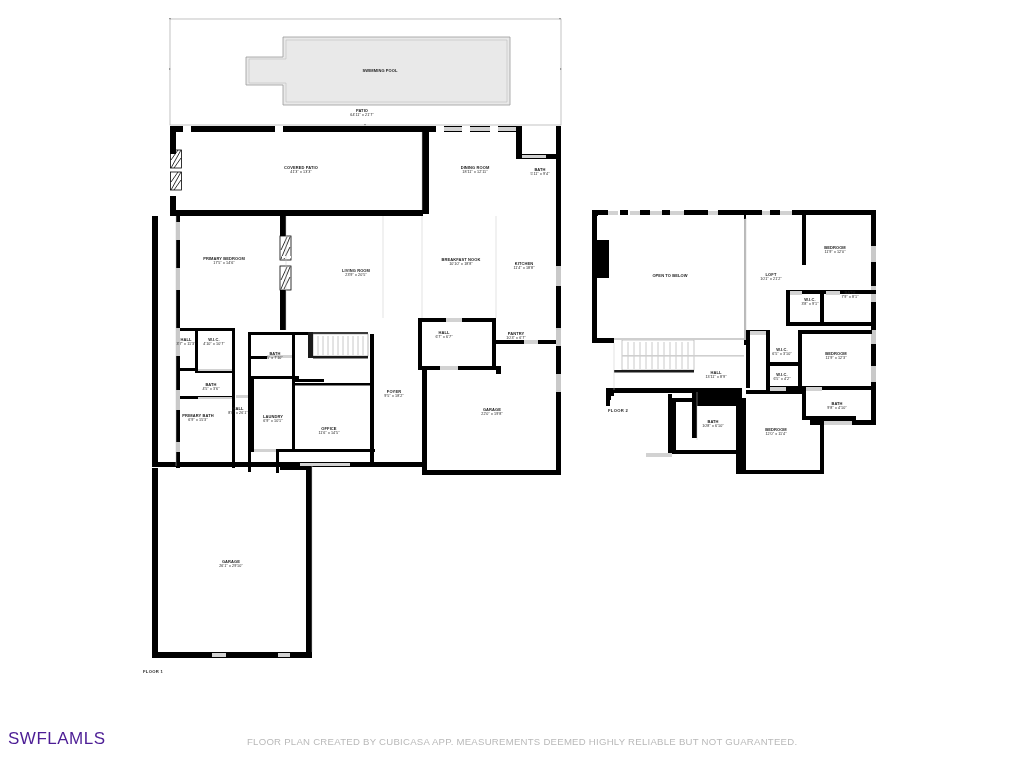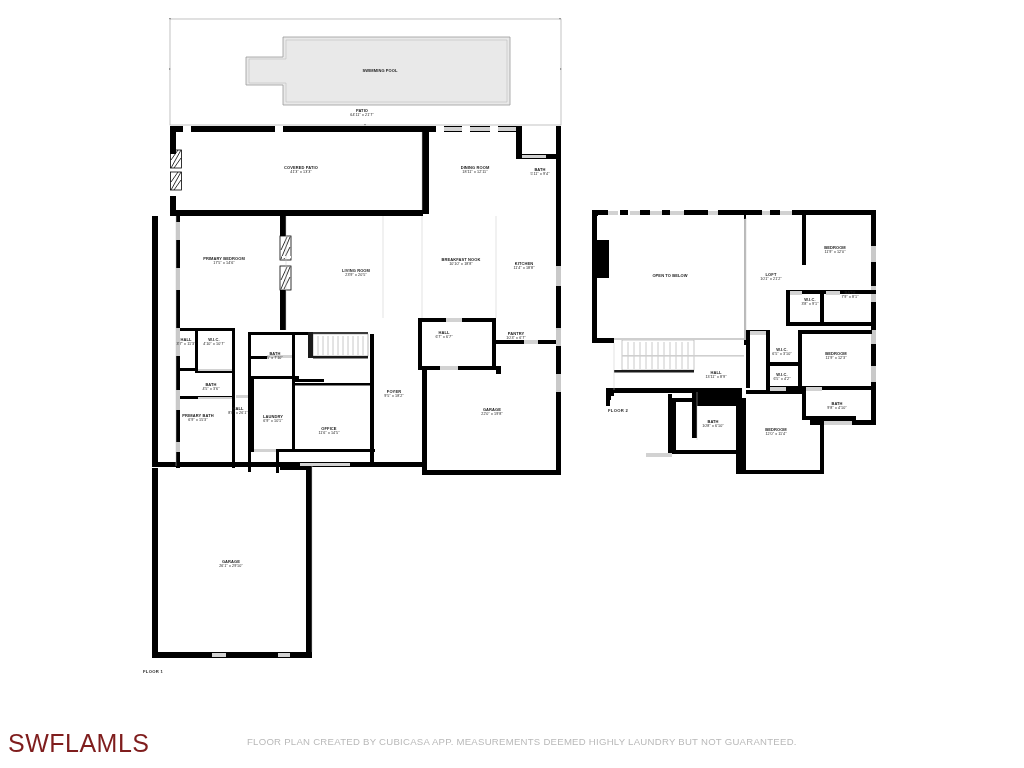--- a/index.html
+++ b/index.html
@@ -6,21 +6,21 @@
   body{width:1024px;height:768px;font-family:"Liberation Sans",sans-serif;position:relative;overflow:hidden;}
   #plan{position:absolute;left:0;top:0;width:1024px;height:768px;}
   .room-label{position:absolute;text-align:center;color:#1a1a1a;line-height:1.25;
     font-family:"Liberation Sans",sans-serif;white-space:nowrap;transform:translate(-50%,-50%);
     letter-spacing:.1px;}
   .room-label .nm{display:block;font-size:4.0px;font-weight:700;}
   .room-label .dm{display:block;font-size:3.7px;font-weight:400;}
   .floor-tag{position:absolute;font-size:4.2px;font-weight:700;color:#2b2b2b;letter-spacing:.3px;}
   .footer-note{position:absolute;font-size:9.6px;color:#b9b9b9;letter-spacing:.25px;
     font-family:"Liberation Sans",sans-serif;}
-  .wm{position:absolute;left:8px;top:729px;font-size:25px;color:#7f1d1d;
+  .wm{position:absolute;left:8px;top:729px;font-size:17px;color:#4c1d95;
     letter-spacing:.5px;font-family:"Liberation Sans",sans-serif;font-weight:400;}
 </style>
 </head>
 <body>
 
 <svg id="plan" viewBox="0 0 1024 768" xmlns="http://www.w3.org/2000/svg">
   <rect x="0" y="0" width="1024" height="768" fill="#ffffff"></rect>
 
   <g fill="none" stroke="#9a9a9a" stroke-width="0.6">
     <rect x="170" y="19" width="391" height="106"></rect>
@@ -472,13 +472,13 @@
     <div class="room-label" style="left: 776px; top: 432px;">
       <span class="nm">BEDROOM</span>
       <span class="dm">12'0" x 11'4"</span>
     </div>
   </div>
 
 <div class="floor-tag" id="floor1-tag" style="left: 143px; top: 669px;">FLOOR 1</div>
 <div class="floor-tag" id="floor2-tag" style="left: 608px; top: 408px;">FLOOR 2</div>
 
 <div class="wm">SWFLAMLS</div>
-<div class="footer-note" style="left:247px; top:736px;">FLOOR PLAN CREATED BY CUBICASA APP. MEASUREMENTS DEEMED HIGHLY LAUNDRY BUT NOT GUARANTEED.</div>
+<div class="footer-note" style="left:247px; top:736px;">FLOOR PLAN CREATED BY CUBICASA APP. MEASUREMENTS DEEMED HIGHLY RELIABLE BUT NOT GUARANTEED.</div>
 
 </body></html>

